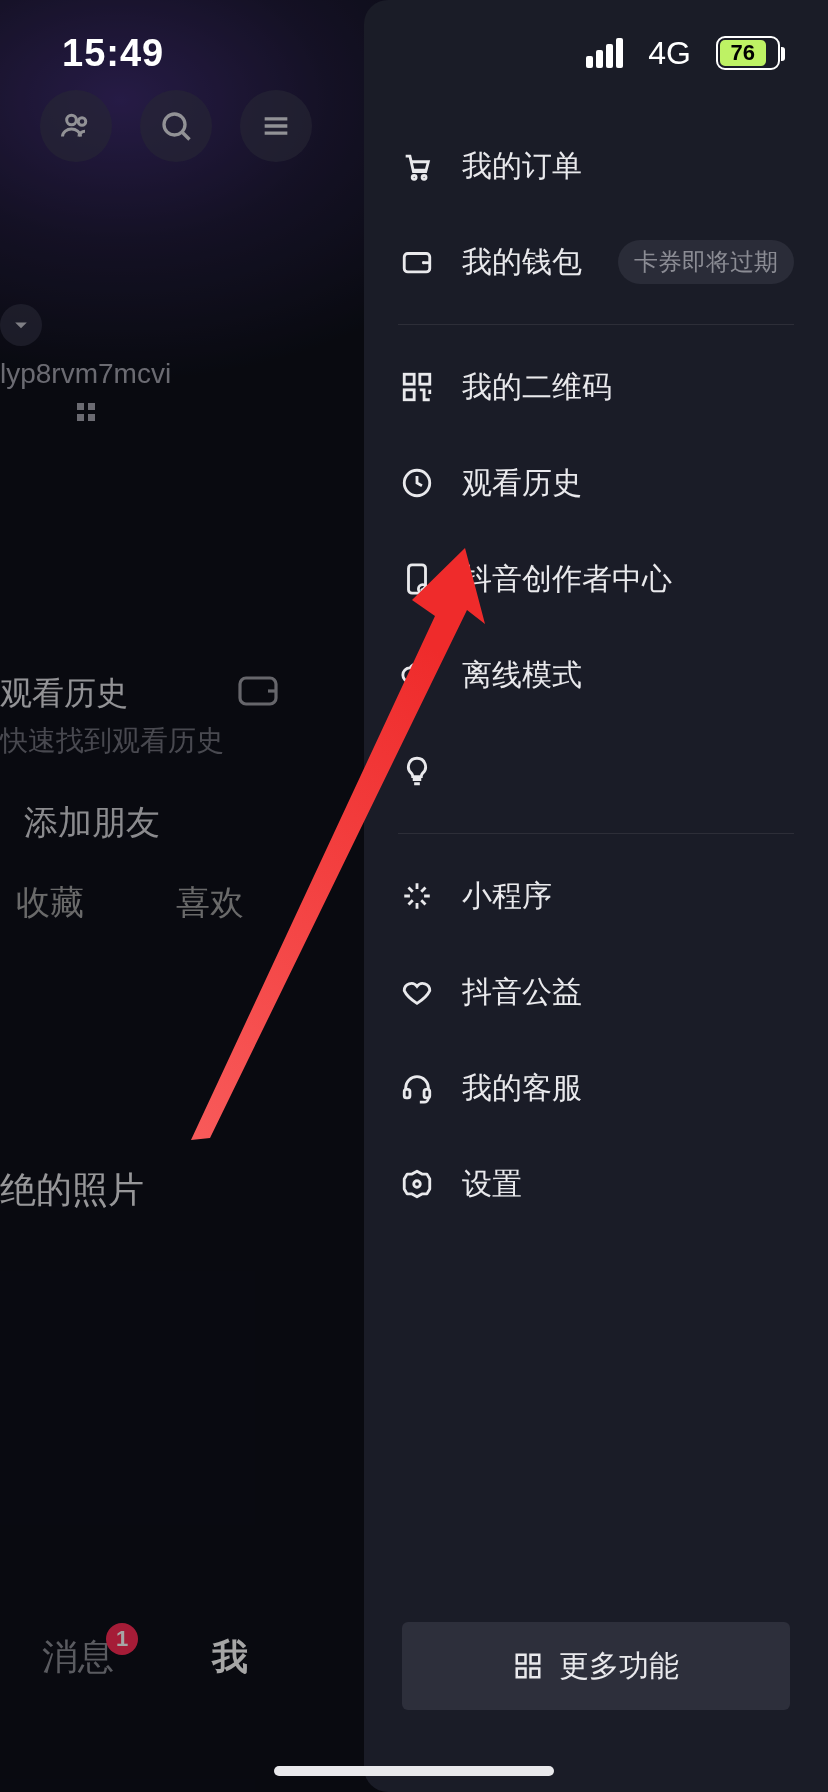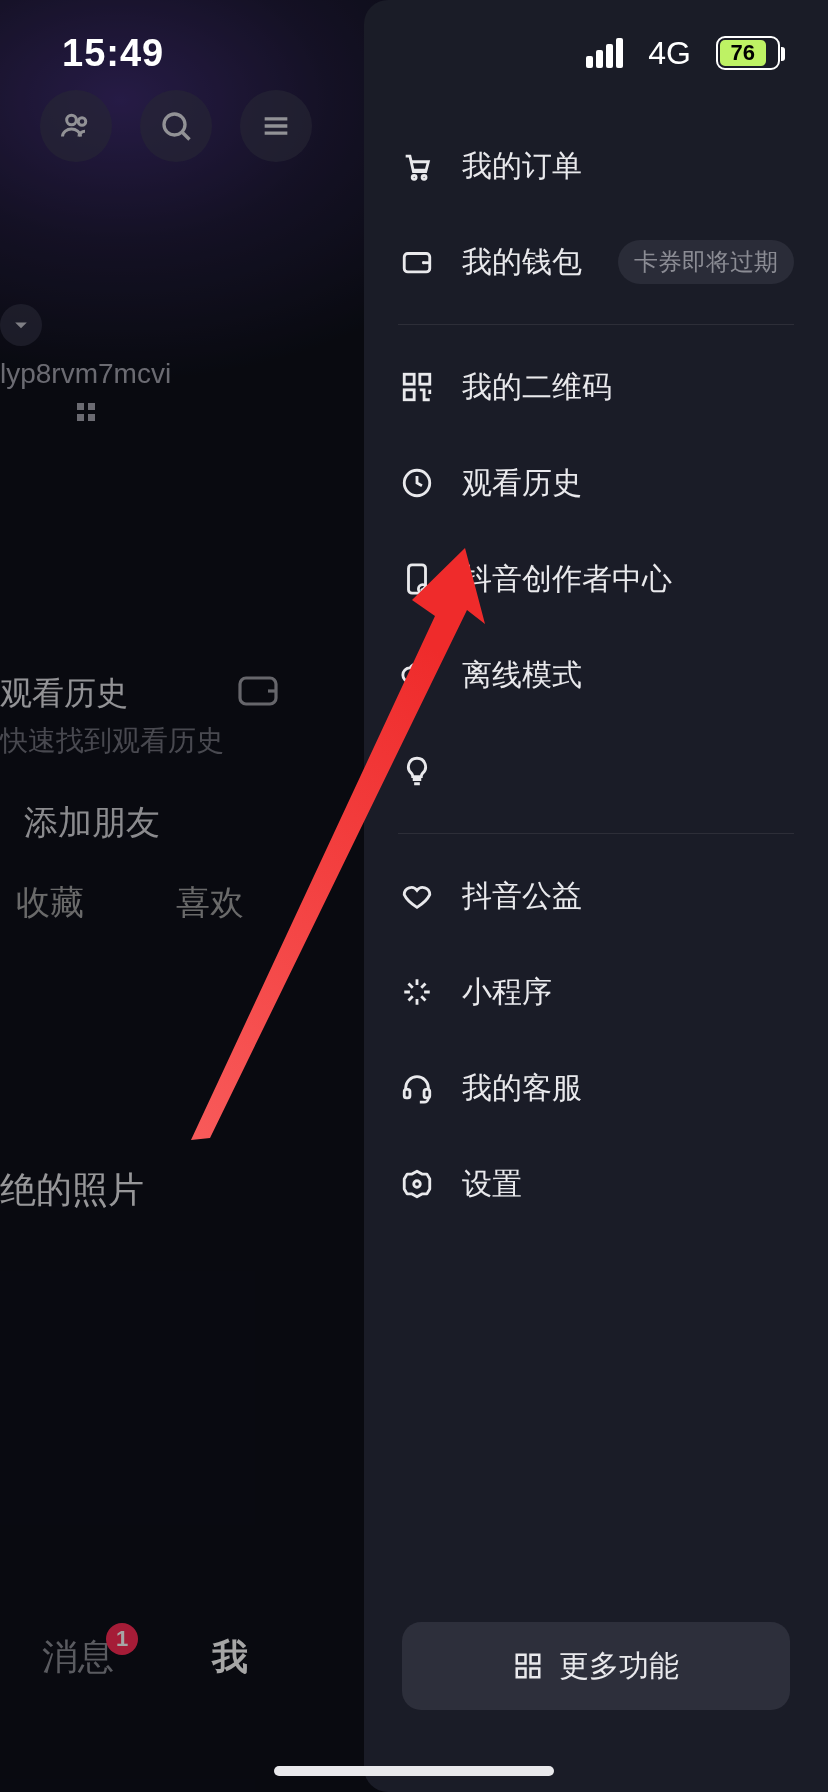--- a/index.html
+++ b/index.html
@@ -60,21 +60,21 @@
   
   .drawer{position:absolute;top:0;right:0;bottom:0;width:464px;background:var(--drawer);z-index:10;padding-top:118px;border-radius:24px 0 0 24px;overflow:hidden;}
   .menu{padding:0 0 0 0;}
   .mitem{display:flex;align-items:center;height:96px;padding:0 34px;position:relative;}
   .micon{width:38px;height:38px;flex:0 0 38px;display:flex;align-items:center;justify-content:center;color:var(--text);margin-right:26px;}
   .micon svg{width:34px;height:34px;stroke:currentColor;fill:none;stroke-width:2;}
   .mlabel{font-size:30px;color:var(--text);flex:1;}
   .mbadge{background:var(--pill);color:var(--pill-text);font-size:24px;padding:6px 16px;border-radius:22px;margin-left:8px;}
   .mdiv{height:1px;background:var(--divider);margin:14px 34px;}
 
-  .drawer-btn{position:absolute;left:38px;right:38px;bottom:82px;height:88px;background:var(--button);border-radius:19px;display:flex;align-items:center;justify-content:center;gap:16px;color:var(--text);font-size:30px;}
+  .drawer-btn{position:absolute;left:38px;right:38px;bottom:82px;height:88px;background:var(--button);border-radius:6px;display:flex;align-items:center;justify-content:center;gap:16px;color:var(--text);font-size:30px;}
   .drawer-btn svg{width:30px;height:30px;stroke:currentColor;fill:none;stroke-width:2;}
 
   
   .arrow-svg{position:absolute;z-index:50;left:185px;top:548px;pointer-events:none;}
 
   
   .home-ind{position:absolute;bottom:16px;left:50%;transform:translateX(-50%);width:280px;height:10px;border-radius:5px;background:#e9e9ec;z-index:40;}
 </style>
 </head>
 <body>
@@ -243,33 +243,33 @@
             <path d="M12 3a6 6 0 00-4 10.5c.8.8 1 2 1 2.5h6c0-.5.2-1.7 1-2.5A6 6 0 0012 3z"></path>
           </svg>
         </span>
     </div>
 
     <div class="mdiv"></div>
 
     <div class="mitem">
       <span class="micon">
           <svg viewBox="0 0 24 24">
+            <path d="M12 3v4M12 17v4M3 12h4M17 12h4M6 6l3 3M15 15l3 3M18 6l-3 3M9 15l-3 3"></path>
+          </svg>
+        </span>
+      <span class="mlabel">小程序</span>
+    </div>
+
+    <div class="mitem">
+      <span class="micon">
+          <svg viewBox="0 0 24 24">
             <path d="M12 20s-7-4.5-9-9a5 5 0 019-3 5 5 0 019 3c-2 4.5-9 9-9 9z"></path>
           </svg>
         </span>
       <span class="mlabel">抖音公益</span>
-    </div>
-
-    <div class="mitem">
-      <span class="micon">
-          <svg viewBox="0 0 24 24">
-            <path d="M12 3v4M12 17v4M3 12h4M17 12h4M6 6l3 3M15 15l3 3M18 6l-3 3M9 15l-3 3"></path>
-          </svg>
-        </span>
-      <span class="mlabel">小程序</span>
     </div>
 
 
     <div class="mitem">
       <span class="micon">
           <svg viewBox="0 0 24 24">
             <path d="M4 13v-1a8 8 0 0116 0v1"></path>
             <rect x="3" y="13" width="4" height="6" rx="1.5"></rect>
             <rect x="17" y="13" width="4" height="6" rx="1.5"></rect>
             <path d="M20 19a3 3 0 01-3 3h-3"></path>

